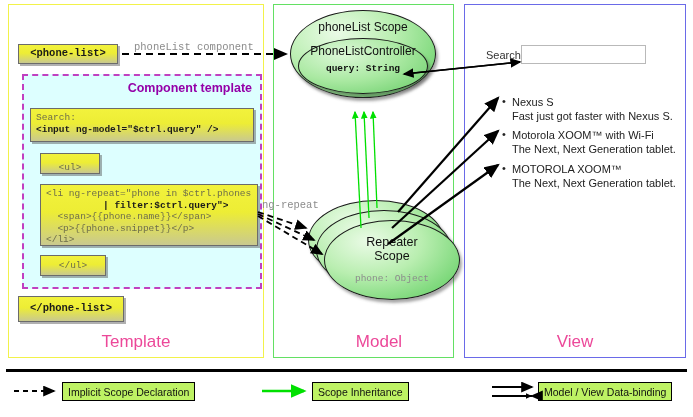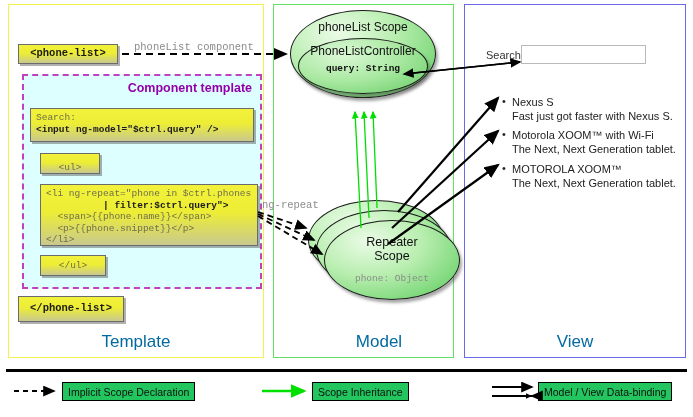--- a/index.html
+++ b/index.html
@@ -4,21 +4,21 @@
 <style>
   html,body{margin:0;padding:0;background:#fff;}
   body{width:693px;height:417px;position:relative;overflow:hidden;
        font-family:"Liberation Sans",sans-serif;}
   .panel{position:absolute;box-sizing:border-box;background:transparent;}
   #panel-template{left:8px;top:4px;width:256px;height:354px;border:1.5px solid #f2f24a;}
   #panel-model{left:273px;top:4px;width:181px;height:354px;border:1.5px solid #63e063;}
   #panel-view{left:464px;top:4px;width:222px;height:354px;border:1.5px solid #6a6ae8;}
 
   .panel-label{position:absolute;box-sizing:border-box;display:flex;
-       align-items:center;justify-content:center;font-size:17px;color:#0369a1;}
+       align-items:center;justify-content:center;font-size:17px;color:#ec4899;}
   #label-template{left:8px;top:326px;width:256px;height:32px;}
   #label-model{left:273px;top:326px;width:212px;height:32px;}
   #label-view{left:464px;top:326px;width:222px;height:32px;}
 
   .hr-rule{position:absolute;left:6px;top:369px;width:681px;height:3px;background:#000;}
 
   
   .codebox{position:absolute;box-sizing:border-box;border:1.5px solid #6b6b6b;
       background:linear-gradient(to bottom,#f2f23c 0%,#eded35 45%,#c9c98f 100%);
       box-shadow:2px 2px 0 rgba(80,80,80,.45);
@@ -77,21 +77,21 @@
   #ph2-b{left:502px;top:162px;} #ph2{left:512px;top:162px;}
 
   
   .conn-label{position:absolute;font-family:"Liberation Mono",monospace;
       font-size:10.5px;color:#8c8c8c;}
   #lbl-phonelist-comp{left:134px;top:41px;}
   #lbl-ngrepeat{left:262px;top:199px;}
 
   
   .legend-box{position:absolute;box-sizing:border-box;border:1.2px solid #000;
-      background:#22c55e;height:19px;display:flex;align-items:center;padding:0 5px;
+      background:#bef264;height:19px;display:flex;align-items:center;padding:0 5px;
       font-size:10.5px;color:#111;}
   #leg-box-1{left:62px;top:382px;}
   #leg-box-2{left:312px;top:382px;}
   #leg-box-3{left:538px;top:382px;}
 
   svg.overlay{position:absolute;left:0;top:0;width:693px;height:417px;
       pointer-events:none;overflow:visible;}
 </style>
 </head>
 <body>

